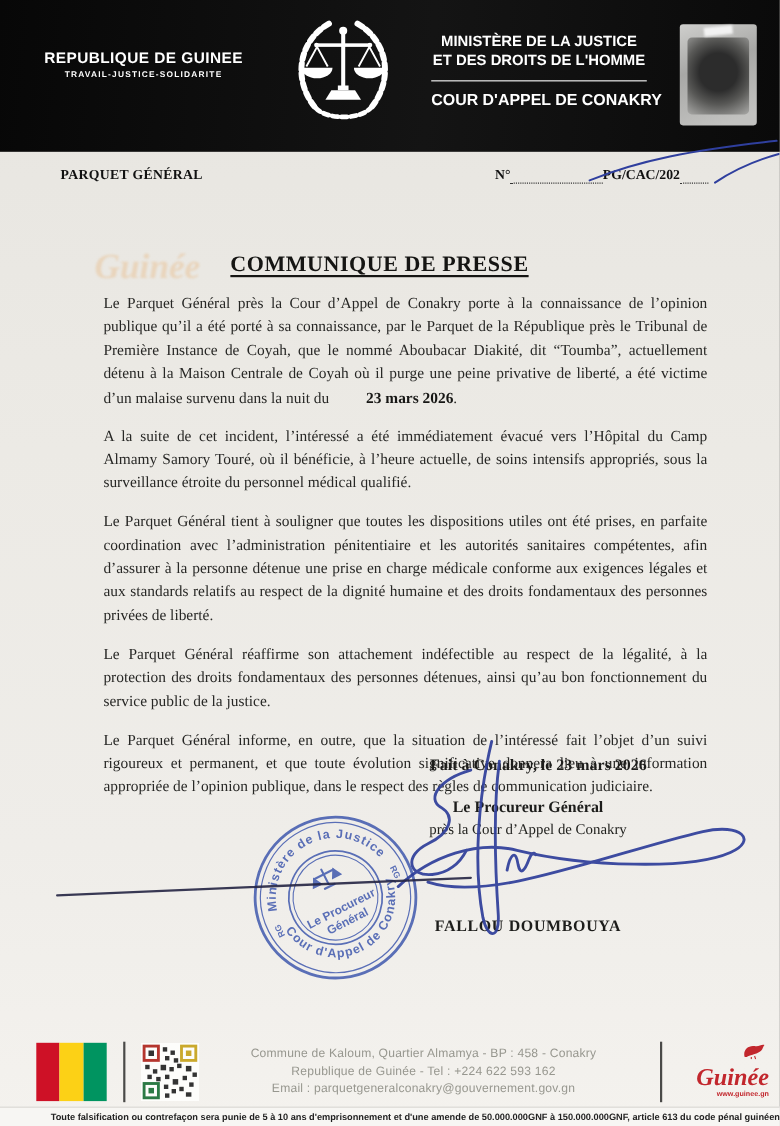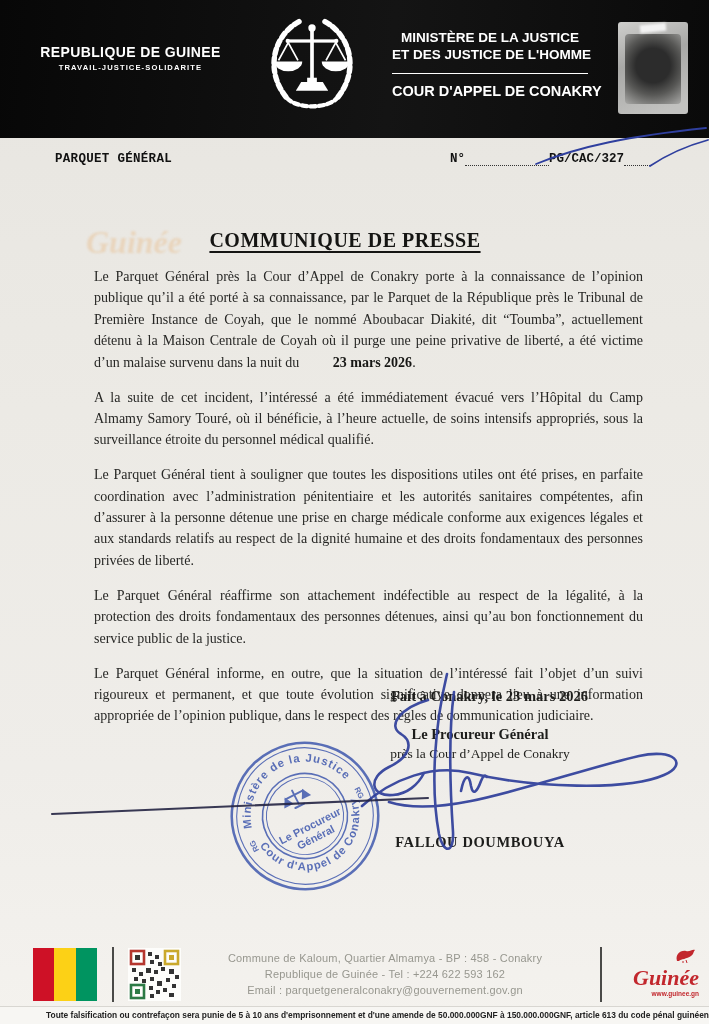--- a/index.html
+++ b/index.html
@@ -21,21 +21,21 @@
              border-top:1.6px solid #fff;white-space:nowrap;}
   .sticker{position:absolute;left:618px;top:22px;width:70px;height:92px;border-radius:3px;
            background:linear-gradient(160deg,#cfcfcd,#a8a8a6 40%,#c2c2c0 90%);}
   .sticker-in{position:absolute;left:7px;top:12px;right:7px;bottom:10px;
            background:radial-gradient(circle at 50% 45%,#2c2c2c 0 36%,#585856 62%,#9f9f9d 95%);
            border-radius:4px;}
   .sticker-mark{position:absolute;left:22px;top:2px;width:26px;height:8px;background:#f2f2f2;
            filter:blur(1px);transform:rotate(-6deg);}
   
   .refrow{position:absolute;left:0;top:146px;width:646px;height:34px;
-          font-family:Liberation Mono, monospace;}
+          font-family:Liberation Serif, serif;}
   .service{position:absolute;left:55px;top:6px;font-size:12.5px;font-weight:bold;
            letter-spacing:.3px;color:#111;}
   .refnum{position:absolute;left:450px;top:6px;font-size:12.5px;font-weight:bold;color:#111;
           white-space:nowrap;}
   .dots{display:inline-block;border-bottom:1.6px dotted #333;height:12px;vertical-align:bottom;}
   .flourish{position:absolute;left:0;top:-46px;width:709px;height:80px;pointer-events:none;}
   
   .wm-justice{position:absolute;left:0;top:183px;width:709px;text-align:center;
       font-family:"Liberation Sans",sans-serif;font-weight:bold;font-size:30px;
       letter-spacing:11px;color:rgba(216,168,124,.42);filter:blur(.8px);}
@@ -107,34 +107,34 @@
         <rect x="45.5" y="59" width="9" height="4"></rect>
       </g>
       <g stroke="#fff" stroke-width="1.6" fill="none">
         <path d="M28,26.5 L19,43 M28,26.5 L37,43"></path>
         <path d="M72,26.5 L63,43 M72,26.5 L81,43"></path>
       </g>
     </svg>
 
     <div class="hdr-right">
       <div class="hdr-min">MINISTÈRE DE LA JUSTICE</div>
-      <div class="hdr-min">ET DES JUSTICE DE L'HOMME</div>
+      <div class="hdr-min">ET DES DROITS DE L'HOMME</div>
       <div class="hdr-court">COUR D'APPEL DE CONAKRY</div>
     </div>
 
     <div class="sticker">
       <div class="sticker-in"></div>
       <div class="sticker-mark"></div>
     </div>
   </div>
 
   <div class="refrow">
     <div class="service">PARQUET GÉNÉRAL</div>
     <div class="refnum">
-      <span>N°</span><span class="dots" style="width:84px"></span><span>PG/CAC/327</span><span class="dots" style="width:26px"></span>
+      <span>N°</span><span class="dots" style="width:84px"></span><span>PG/CAC/202</span><span class="dots" style="width:26px"></span>
       
       
     </div>
     <svg class="flourish" viewBox="0 0 709 80">
       <path d="M536,64 C580,46 630,36 706,28" stroke="#2f3f9e" stroke-width="1.8" fill="none" stroke-linecap="round"></path>
       <path d="M650,66 C668,54 686,46 708,40" stroke="#2f3f9e" stroke-width="1.8" fill="none" stroke-linecap="round"></path>
     </svg>
   </div>
 
   <div class="wm-guinee">Guinée</div>

